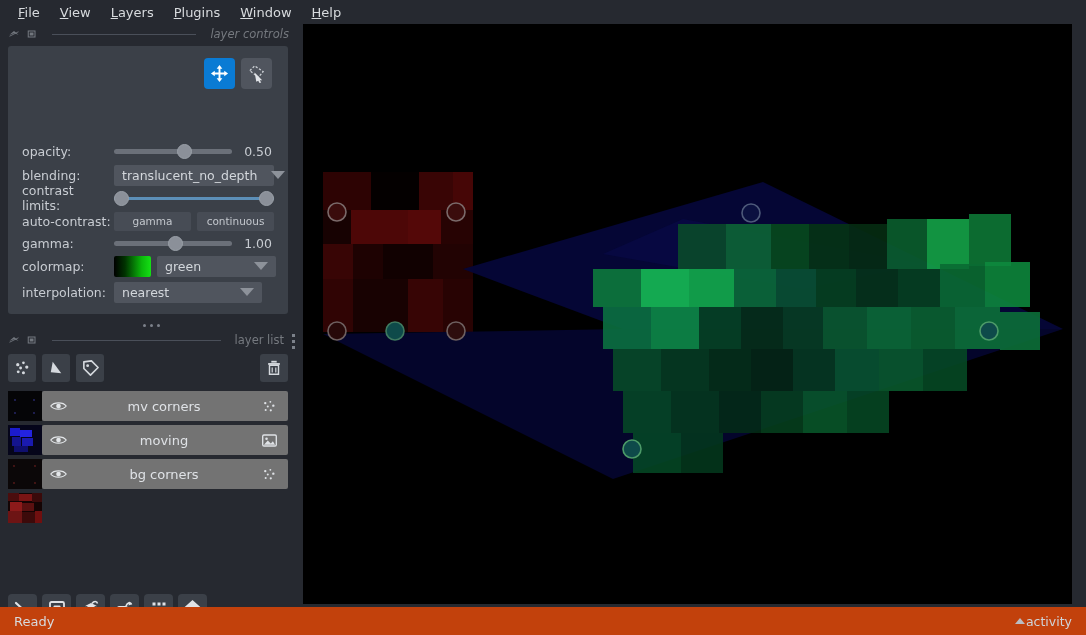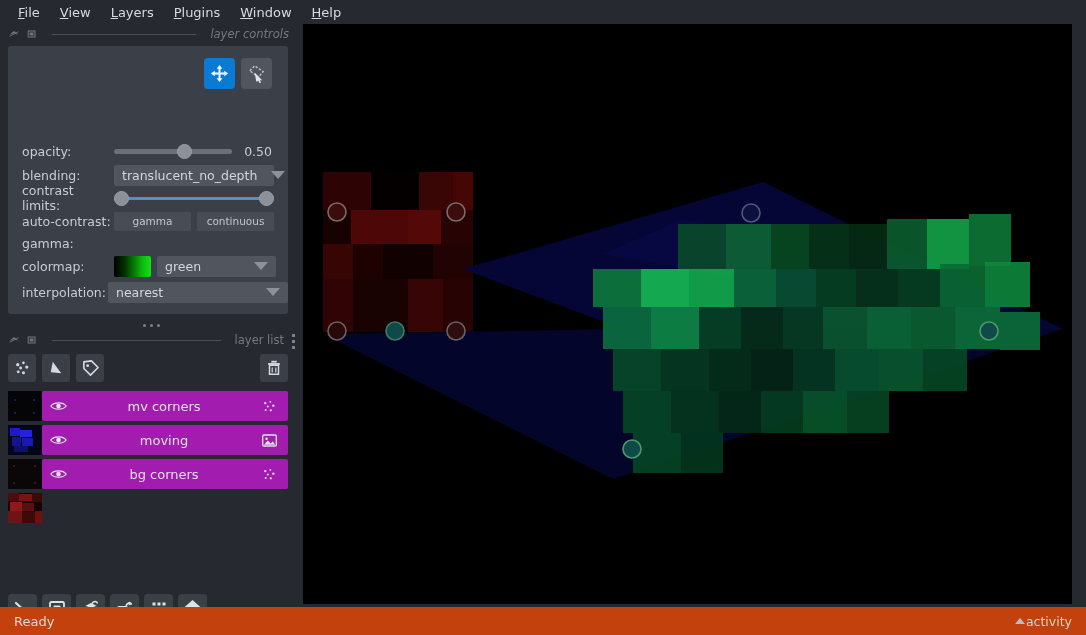--- a/index.html
+++ b/index.html
@@ -138,21 +138,21 @@
   #layer-rows { position: absolute; left: 8px; top: 367px; width: 280px; }
   .layer-row {
     position: relative; height: 30px; margin-bottom: 4px;
     display: flex; align-items: center;
   }
   .layer-thumb {
     width: 34px; height: 30px; flex: 0 0 auto; background: #000;
     overflow: hidden; position: relative;
   }
   .layer-body {
-    flex: 1 1 auto; height: 30px; background: #a21caf; border-radius: 2px;
+    flex: 1 1 auto; height: 30px; background: #737373; border-radius: 2px;
     display: flex; align-items: center; padding: 0 10px 0 8px;
   }
   .layer-row.selected .layer-body { background: #0a7bd4; }
   .layer-name {
     flex: 1 1 auto; text-align: center; font-size: 13px; color: #dfe2e6;
   }
   .layer-row.selected .layer-name { color: #ffffff; font-weight: 600; }
   .eye { width: 17px; height: 12px; flex: 0 0 auto; }
   .type-ic { width: 17px; height: 17px; flex: 0 0 auto; }
 
@@ -268,37 +268,44 @@
     <div class="ctrl-row" style="top:164px;">
       <div class="ctrl-label">auto-contrast:</div>
       <div class="ctrl-field" style="gap:6px;">
         <div class="pbtn" style="width:77px;">gamma</div>
         <div class="pbtn" style="width:77px;">continuous</div>
       </div>
     </div>
 
     <div class="ctrl-row" style="top:186px;">
       <div class="ctrl-label">gamma:</div>
+      <div class="ctrl-field">
+        <div class="slider" style="width:118px;">
+          <div class="track"></div>
+          <div class="handle" style="left:46%;"></div>
+        </div>
+        <div class="val-text">1.00</div>
+      </div>
     </div>
 
     <div class="ctrl-row" style="top:209px;">
       <div class="ctrl-label">colormap:</div>
       <div class="ctrl-field">
         <div class="cmap-swatch"></div>
         <div class="combo" style="width:119px;">
           <span class="cb-text">green</span>
           <span class="arrow"></span>
         </div>
       </div>
     </div>
 
     <div class="ctrl-row" style="top:235px;">
       <div class="ctrl-label">interpolation:</div>
       <div class="ctrl-field">
-        <div class="combo" style="width:180px;align-items:center;">
+        <div class="combo" style="width:148px;align-items:center;">
           <span class="cb-text">nearest</span>
           <span class="arrow"></span>
         </div>
       </div>
     </div>
   </div>
 
   <div id="panel-grip">
     <span></span>
     <span></span>

